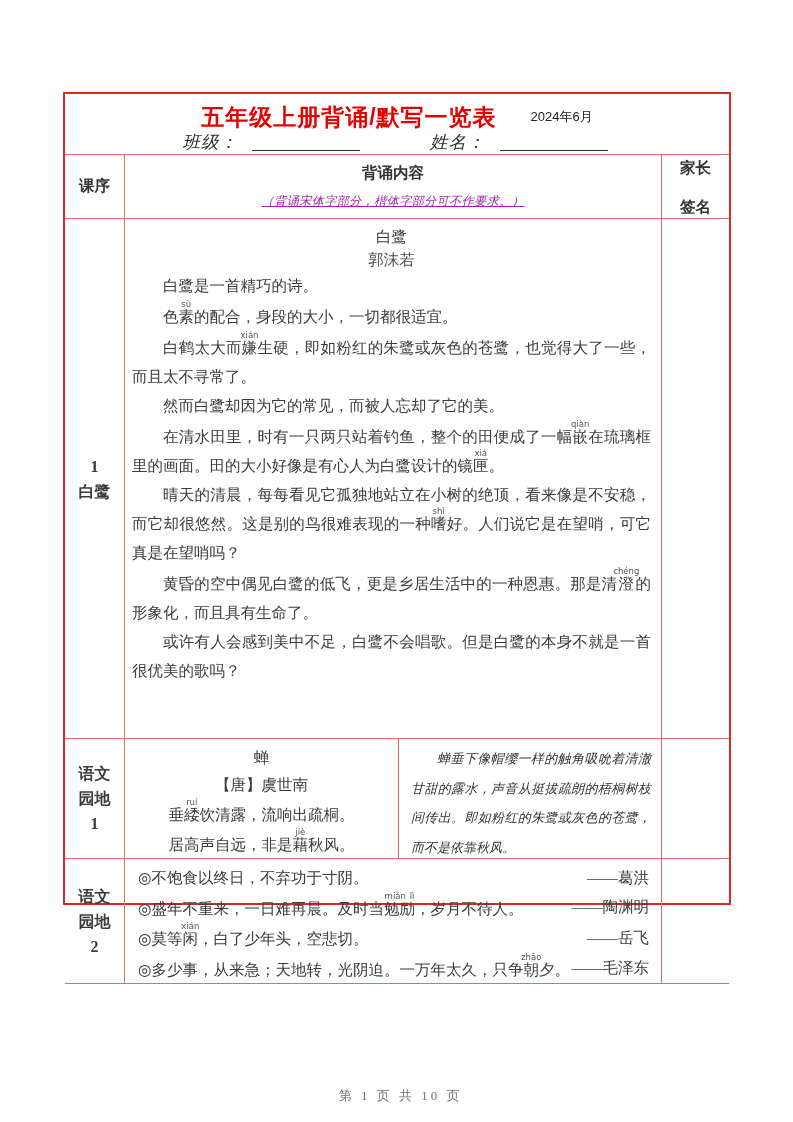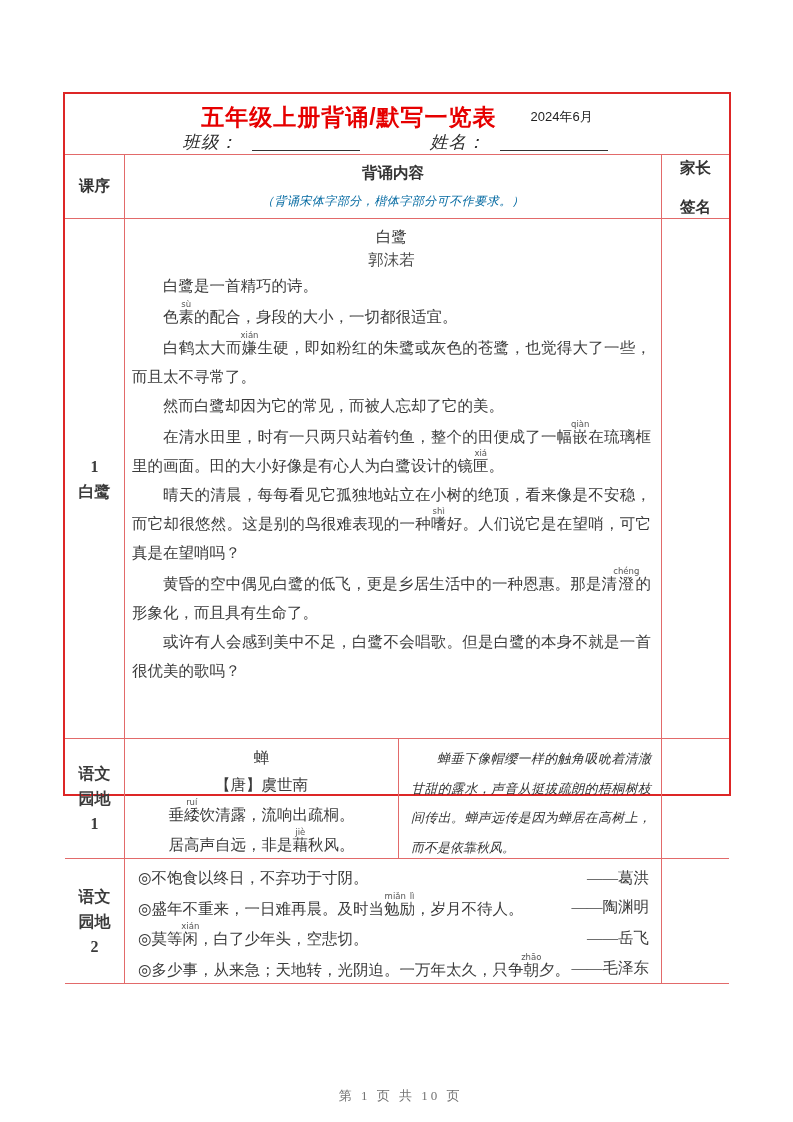--- a/index.html
+++ b/index.html
@@ -9,21 +9,21 @@
   }
   *{margin:0;padding:0;box-sizing:border-box;}
   html,body{background:#ffffff;}
   body{
     width:793px;height:1122px;position:relative;
     font-family:"Liberation Serif","DejaVu Serif",serif;
     color:var(--ink);
   }
   .sheet{position:absolute;inset:0;background:#fff;}
   .frame{
-    position:absolute;left:63px;top:92px;width:668px;height:704px;
+    position:absolute;left:63px;top:92px;width:668px;height:813px;
     border:2.5px solid var(--outer);
     display:flex;flex-direction:column;
     padding-bottom:3px;
     background:#fff;
   }
   
   .titlebar{
     height:46px;display:flex;align-items:flex-end;justify-content:center;
     padding-top:10px;
   }
@@ -55,22 +55,22 @@
   }
   .cell{border-right:1px solid var(--inner);border-bottom:1px solid var(--inner);overflow:hidden;}
   .cell.last{border-right:none;gap:12px;}
   .hdr{
     display:flex;flex-direction:column;align-items:center;justify-content:center;
     font-family:"Liberation Sans","DejaVu Sans",sans-serif;
     font-weight:600;font-size:15.5px;color:#333;
   }
   .hdr-sign{line-height:27px;}
   .hdr-note{
-    font-weight:normal;font-style:italic;color:#0369a1;
-    font-size:12px;margin-top:9px;letter-spacing:0.5px;
+    font-weight:normal;font-style:italic;color:#a21caf;
+    font-size:12px;margin-top:9px;letter-spacing:0.5px;text-decoration:underline;
   }
   .order{
     display:flex;flex-direction:column;align-items:center;justify-content:center;
     font-weight:bold;font-size:16px;line-height:25px;text-align:center;
   }
   
   .essay{padding:4px 10px 0 7px;font-size:15.5px;}
   .c-title{text-align:center;line-height:23px;margin-top:2px;}
   .c-author{text-align:center;line-height:23px;color:#4a4a4a;}
   .essay p{text-indent:2em;line-height:29px;text-align:justify;}
@@ -156,21 +156,21 @@
         <div>园地</div>
         <div>1</div>
       </div>
       <div class="cell split">
         <div class="poem">
           <div>蝉</div>
           <div>【唐】虞世南</div>
           <div>垂<ruby>緌<rt>ruí</rt></ruby>饮清露，流响出疏桐。</div>
           <div>居高声自远，非是<ruby>藉<rt>jiè</rt></ruby>秋风。</div>
         </div>
-        <div class="poem-note">蝉垂下像帽缨一样的触角吸吮着清澈甘甜的露水，声音从挺拔疏朗的梧桐树枝间传出。蝉声远传是因为蝉居在高树上，而不是依靠秋风。</div>
+        <div class="poem-note">蝉垂下像帽缨一样的触角吸吮着清澈甘甜的露水，声音从挺拔疏朗的梧桐树枝间传出。即如粉红的朱鹭或灰色的苍鹭，而不是依靠秋风。</div>
       </div>
       <div class="cell last"></div>
 
       <div class="cell order">
         <div>语文</div>
         <div>园地</div>
         <div>2</div>
       </div>
       <div class="cell quotes">
         <div class="quote">

